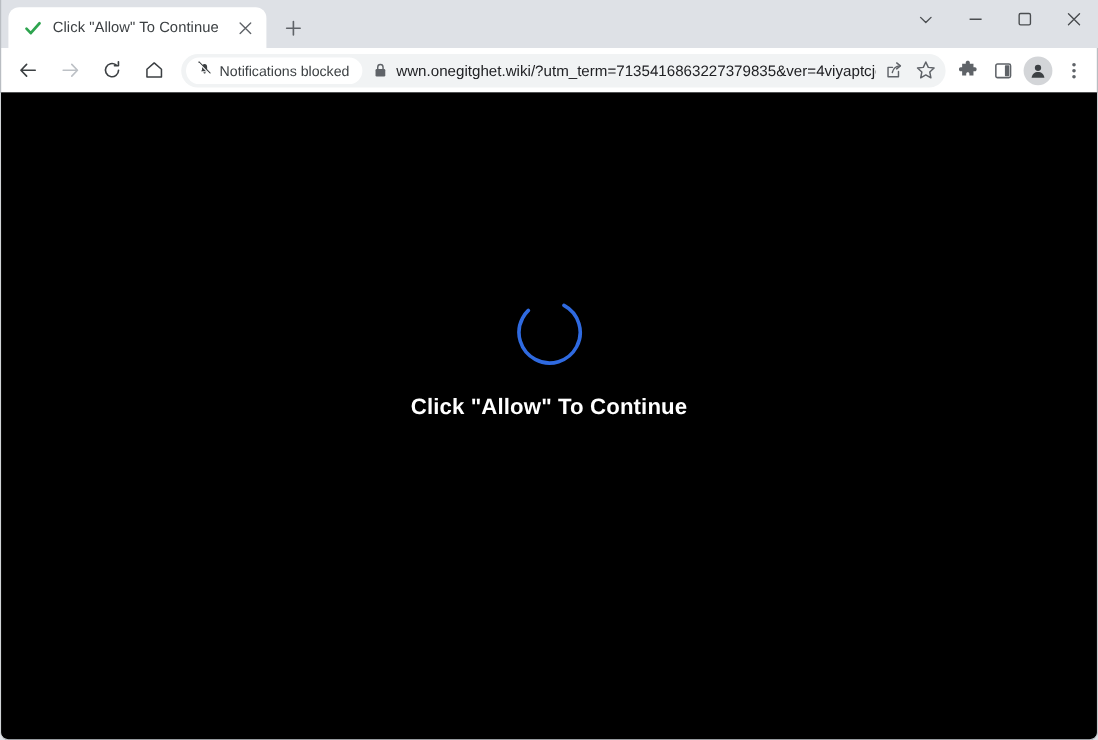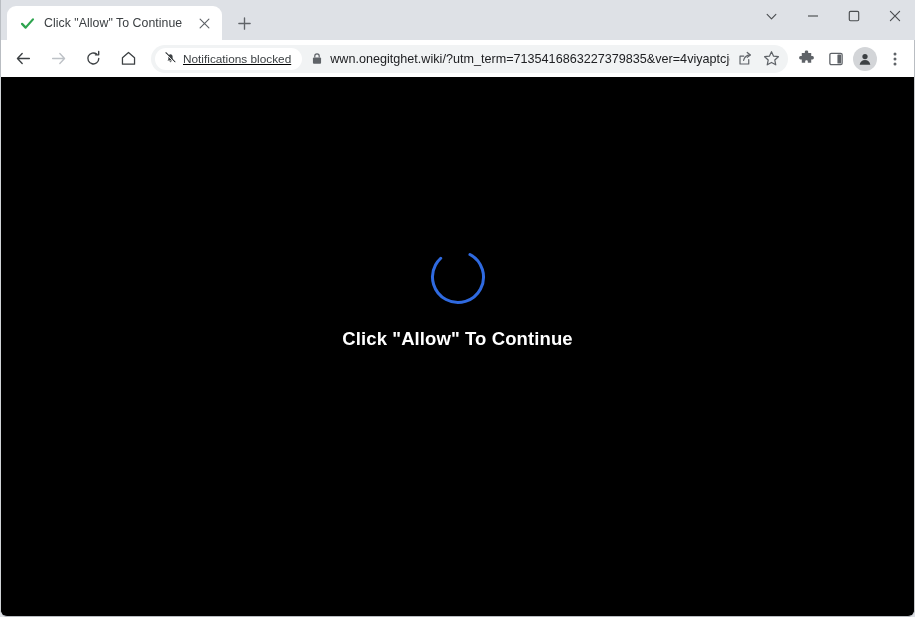--- a/index.html
+++ b/index.html
@@ -158,21 +158,20 @@
   #notifications-chip {
     height: 22px;
     background: #ffffff;
     border-radius: 11px;
     display: flex;
     align-items: center;
     gap: 6px;
     padding: 0 11px 0 9px;
     flex: 0 0 auto;
     margin-right: 2px;
-    text-decoration: underline;
   }
   .chip-label {
     font-size: 11.8px;
     color: #3c4043;
     white-space: nowrap;
   }
 
   #site-lock {
     width: 26px;
     flex: 0 0 26px;

